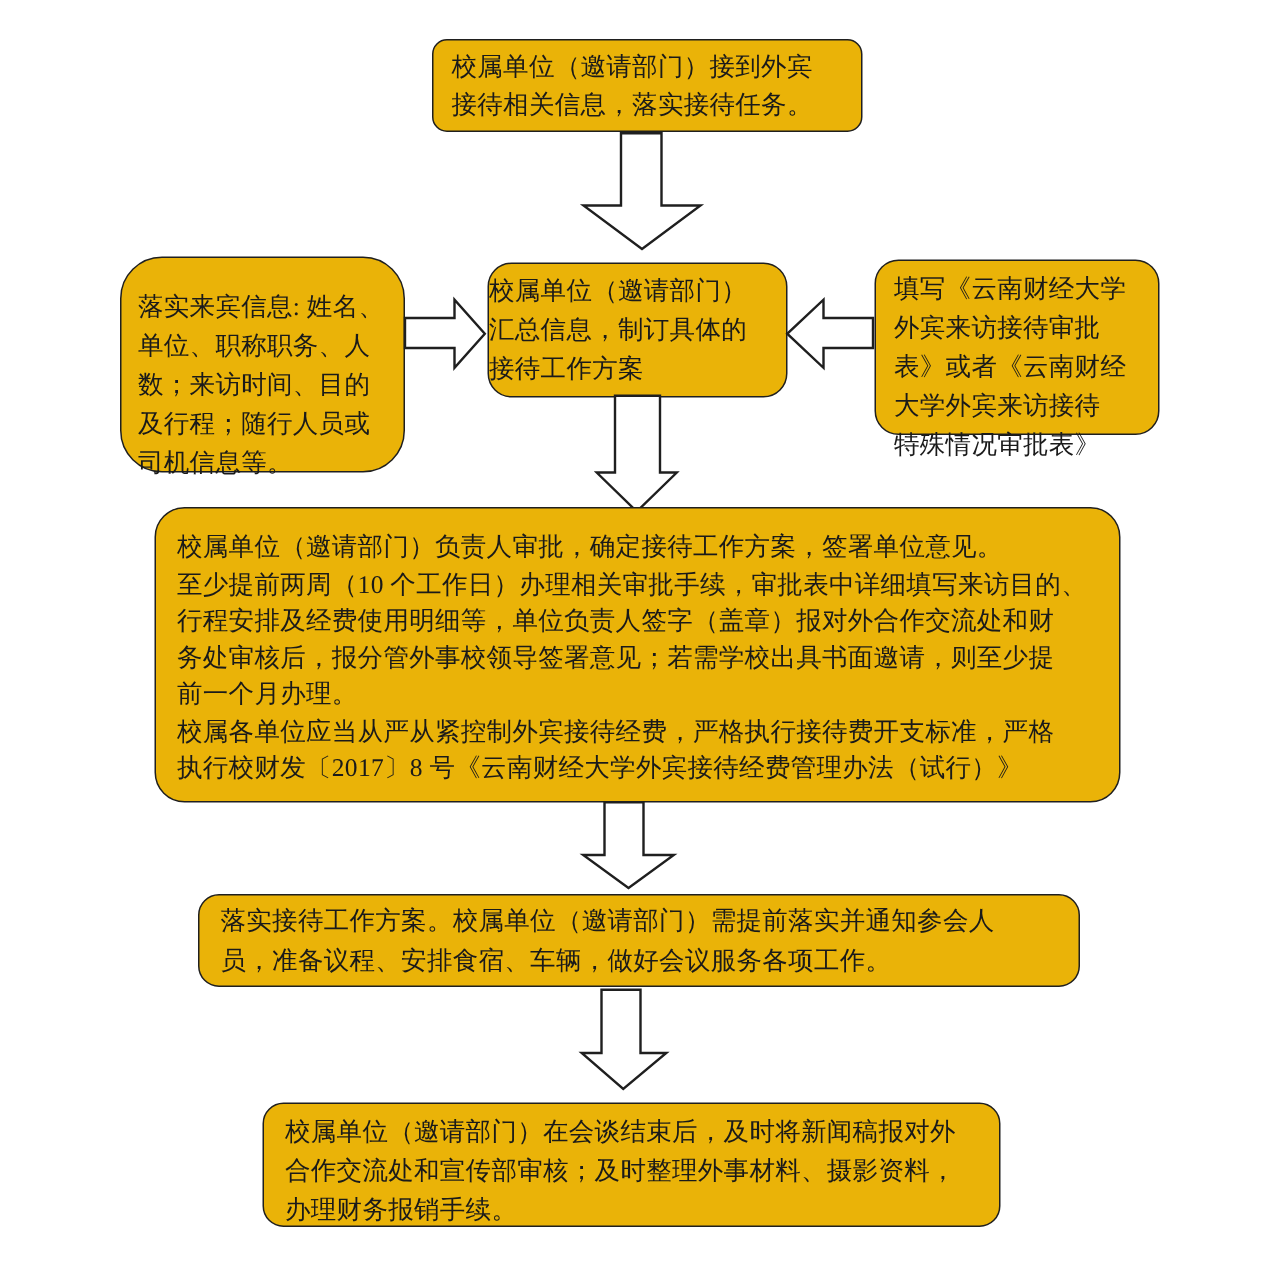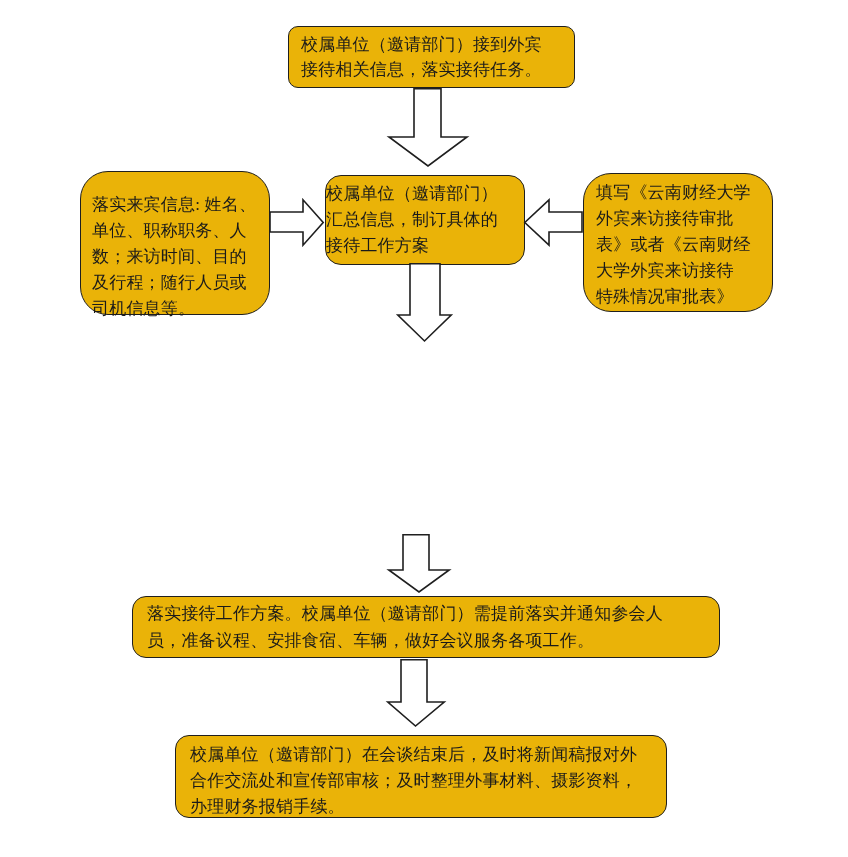--- a/index.html
+++ b/index.html
@@ -32,21 +32,21 @@
     fill: #ffffff;
     stroke: #1f1f1f;
     stroke-width: 1.6;
     stroke-linejoin: miter;
   }
 
   
   .node-receive   { left: 288px; top: 26px;  width: 287px; height: 62px;  border-radius: 10px; line-height: 25px; padding: 5px 12px; }
   .node-guestinfo { left: 80px;  top: 171px; width: 190px; height: 144px; border-radius: 28px; line-height: 26px; padding: 20px 11px; }
   .node-plan      { left: 325px; top: 175px; width: 200px; height: 90px;  border-radius: 16px; line-height: 26px; padding: 5px 0; }
-  .node-forms     { left: 583px; top: 173px; width: 190px; height: 139px; border-radius: 28px; line-height: 26px; padding: 6px 12px; }
+  .node-forms     { left: 583px; top: 173px; width: 190px; height: 117px; border-radius: 16px; line-height: 26px; padding: 6px 12px; }
   .node-approval  { left: 103px; top: 338px; width: 644px; height: 197px; border-radius: 20px; line-height: 24.5px; padding: 14px 14px 8px 14px; }
   .node-implement { left: 132px; top: 596px; width: 588px; height: 62px;  border-radius: 14px; line-height: 27px; padding: 3px 14px; }
   .node-wrapup    { left: 175px; top: 735px; width: 492px; height: 83px;  border-radius: 14px; line-height: 26px; padding: 6px 14px; }
 
   
   .arrow-a { left: 388px; top: 88px;  width: 80px; height: 79px; }
   .arrow-r { left: 270px; top: 199px; width: 54px; height: 47px; }
   .arrow-l { left: 524px; top: 199px; width: 58px; height: 47px; }
   .arrow-b { left: 397px; top: 263px; width: 55px; height: 79px; }
   .arrow-c { left: 388px; top: 534px; width: 62px; height: 59px; }
@@ -85,20 +85,27 @@
   <div class="node node-forms">填写《云南财经大学
 外宾来访接待审批
 表》或者《云南财经
 大学外宾来访接待
 特殊情况审批表》</div>
 
   <svg class="arrow arrow-b" viewBox="0 0 55 79">
     <polygon points="13,0.8 43,0.8 43,52 54.2,52 27.5,78 0.8,52 13,52"></polygon>
   </svg>
 
+  <div class="node node-approval">校属单位（邀请部门）负责人审批，确定接待工作方案，签署单位意见。
+至少提前两周（10 个工作日）办理相关审批手续，审批表中详细填写来访目的、
+行程安排及经费使用明细等，单位负责人签字（盖章）报对外合作交流处和财
+务处审核后，报分管外事校领导签署意见；若需学校出具书面邀请，则至少提
+前一个月办理。
+校属各单位应当从严从紧控制外宾接待经费，严格执行接待费开支标准，严格
+执行校财发〔2017〕8 号《云南财经大学外宾接待经费管理办法（试行）》</div>
 
   <svg class="arrow arrow-c" viewBox="0 0 62 59">
     <polygon points="15,0.8 41,0.8 41,36 61.2,36 31,58 0.8,36 15,36"></polygon>
   </svg>
 
   <div class="node node-implement">落实接待工作方案。校属单位（邀请部门）需提前落实并通知参会人
 员，准备议程、安排食宿、车辆，做好会议服务各项工作。</div>
 
   <svg class="arrow arrow-d" viewBox="0 0 58 68">
     <polygon points="14,0.8 40,0.8 40,43 57.2,43 28.5,67 0.8,43 14,43"></polygon>

